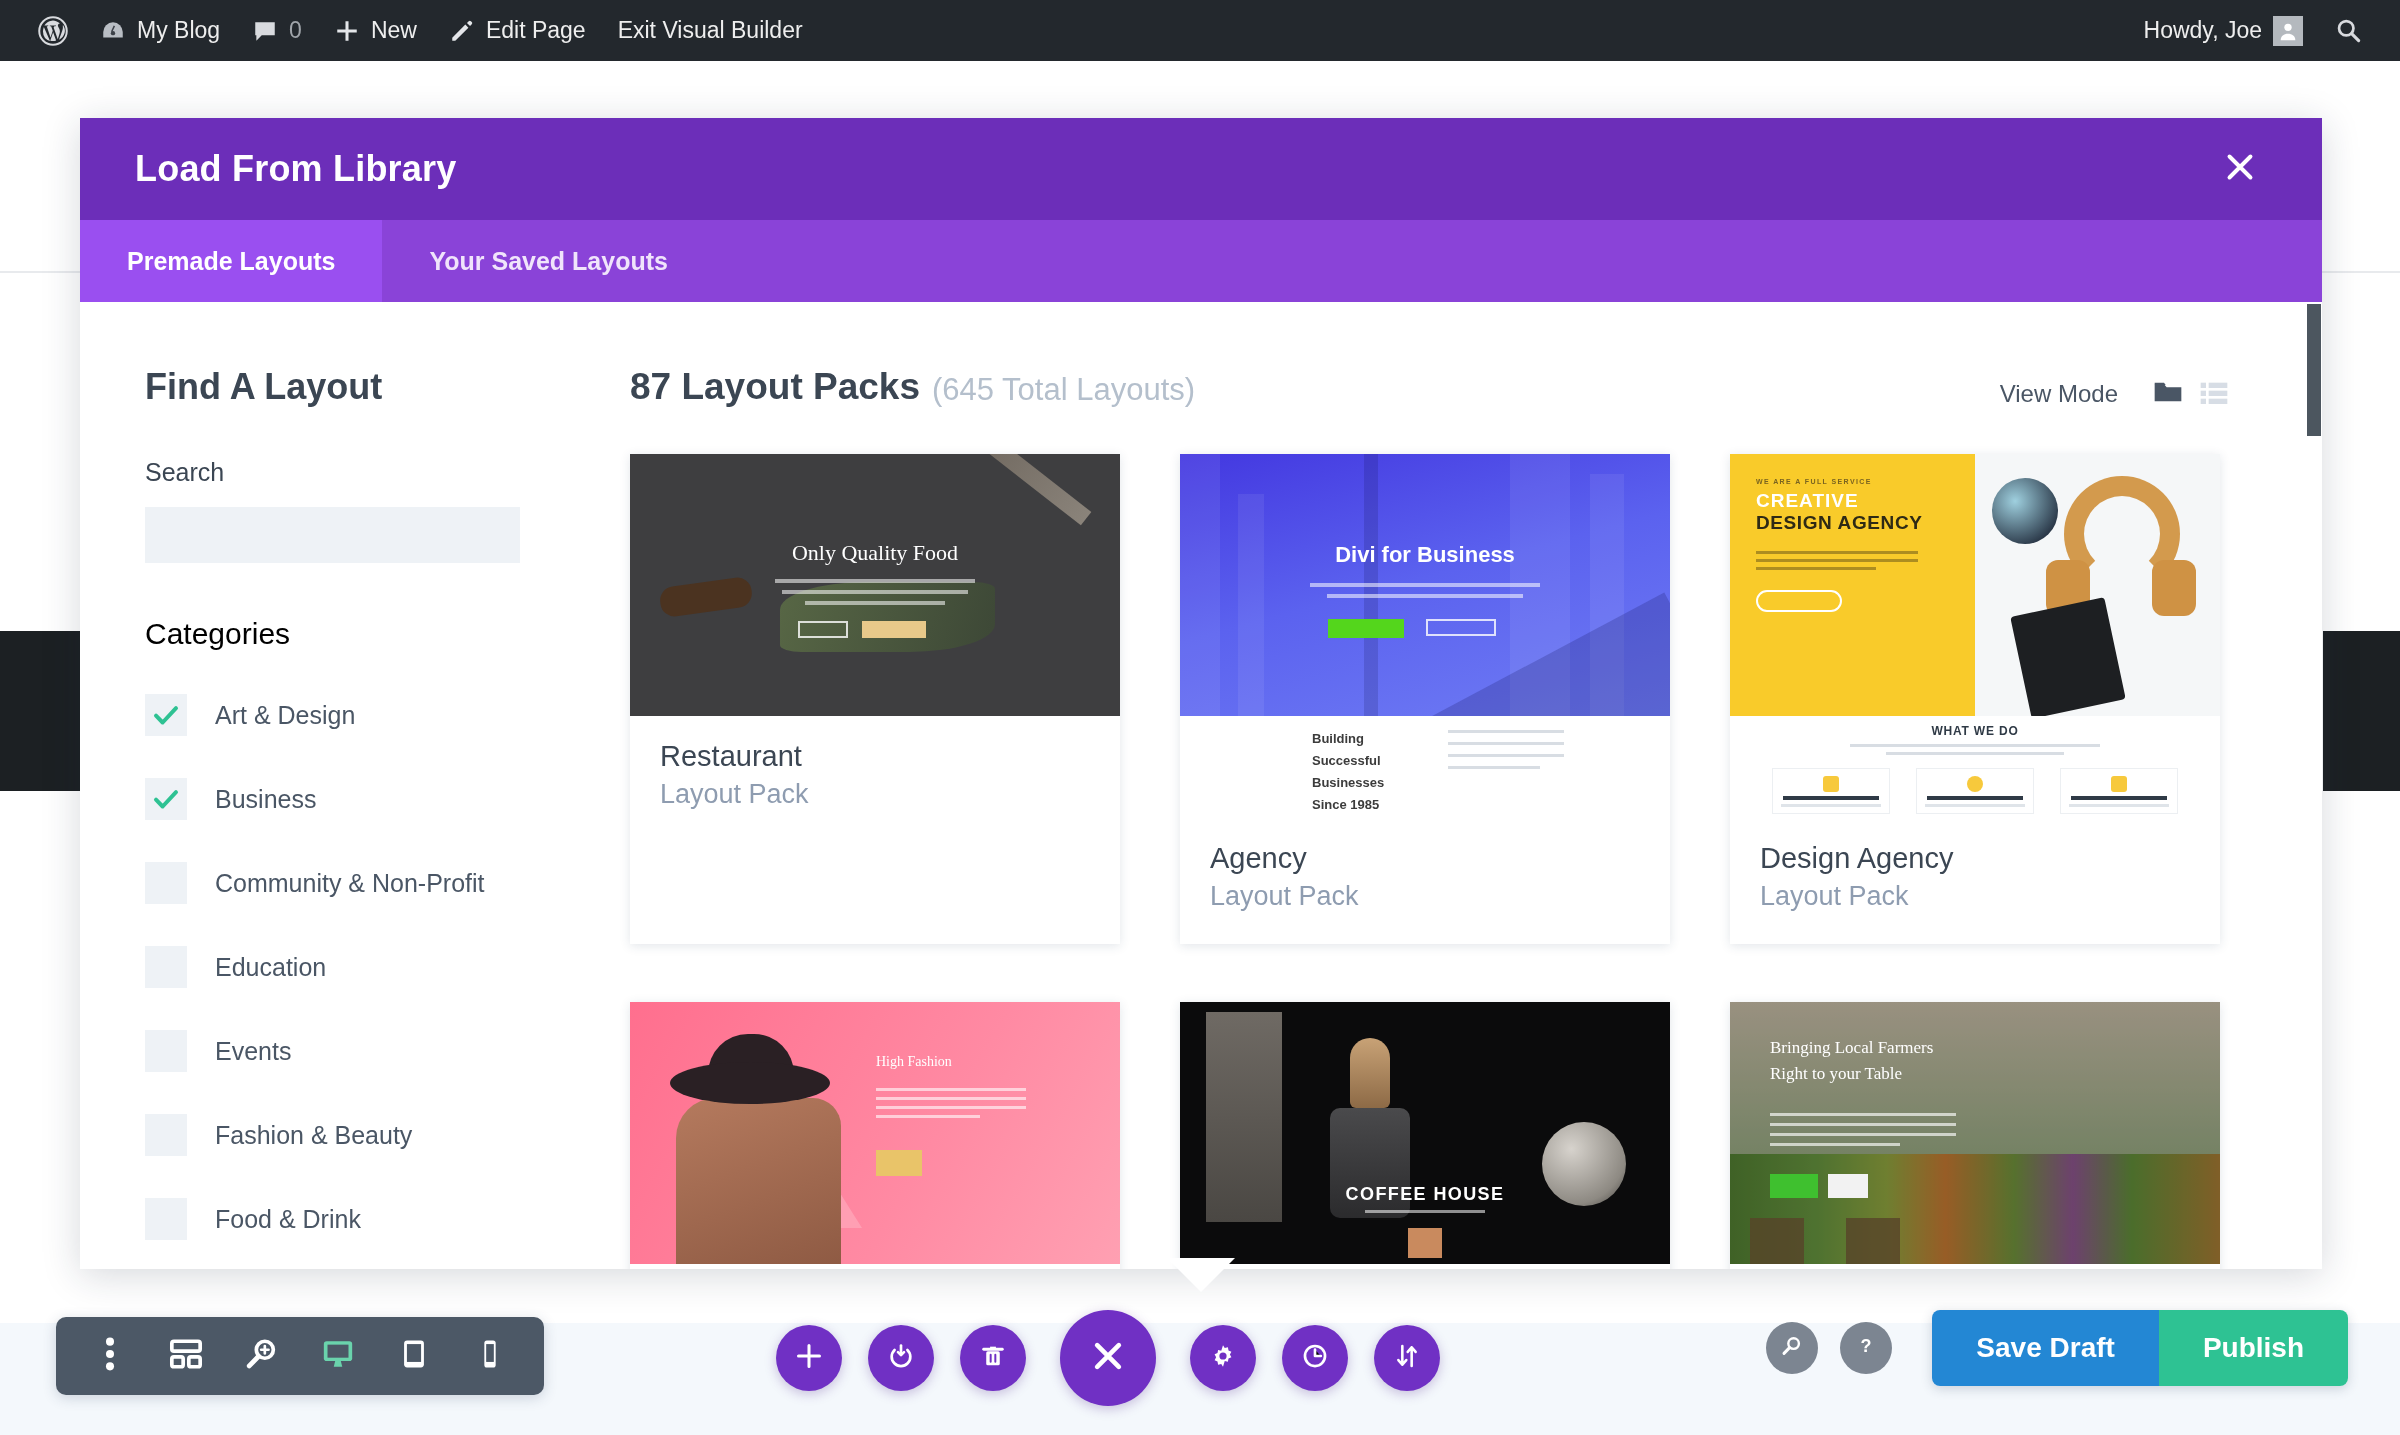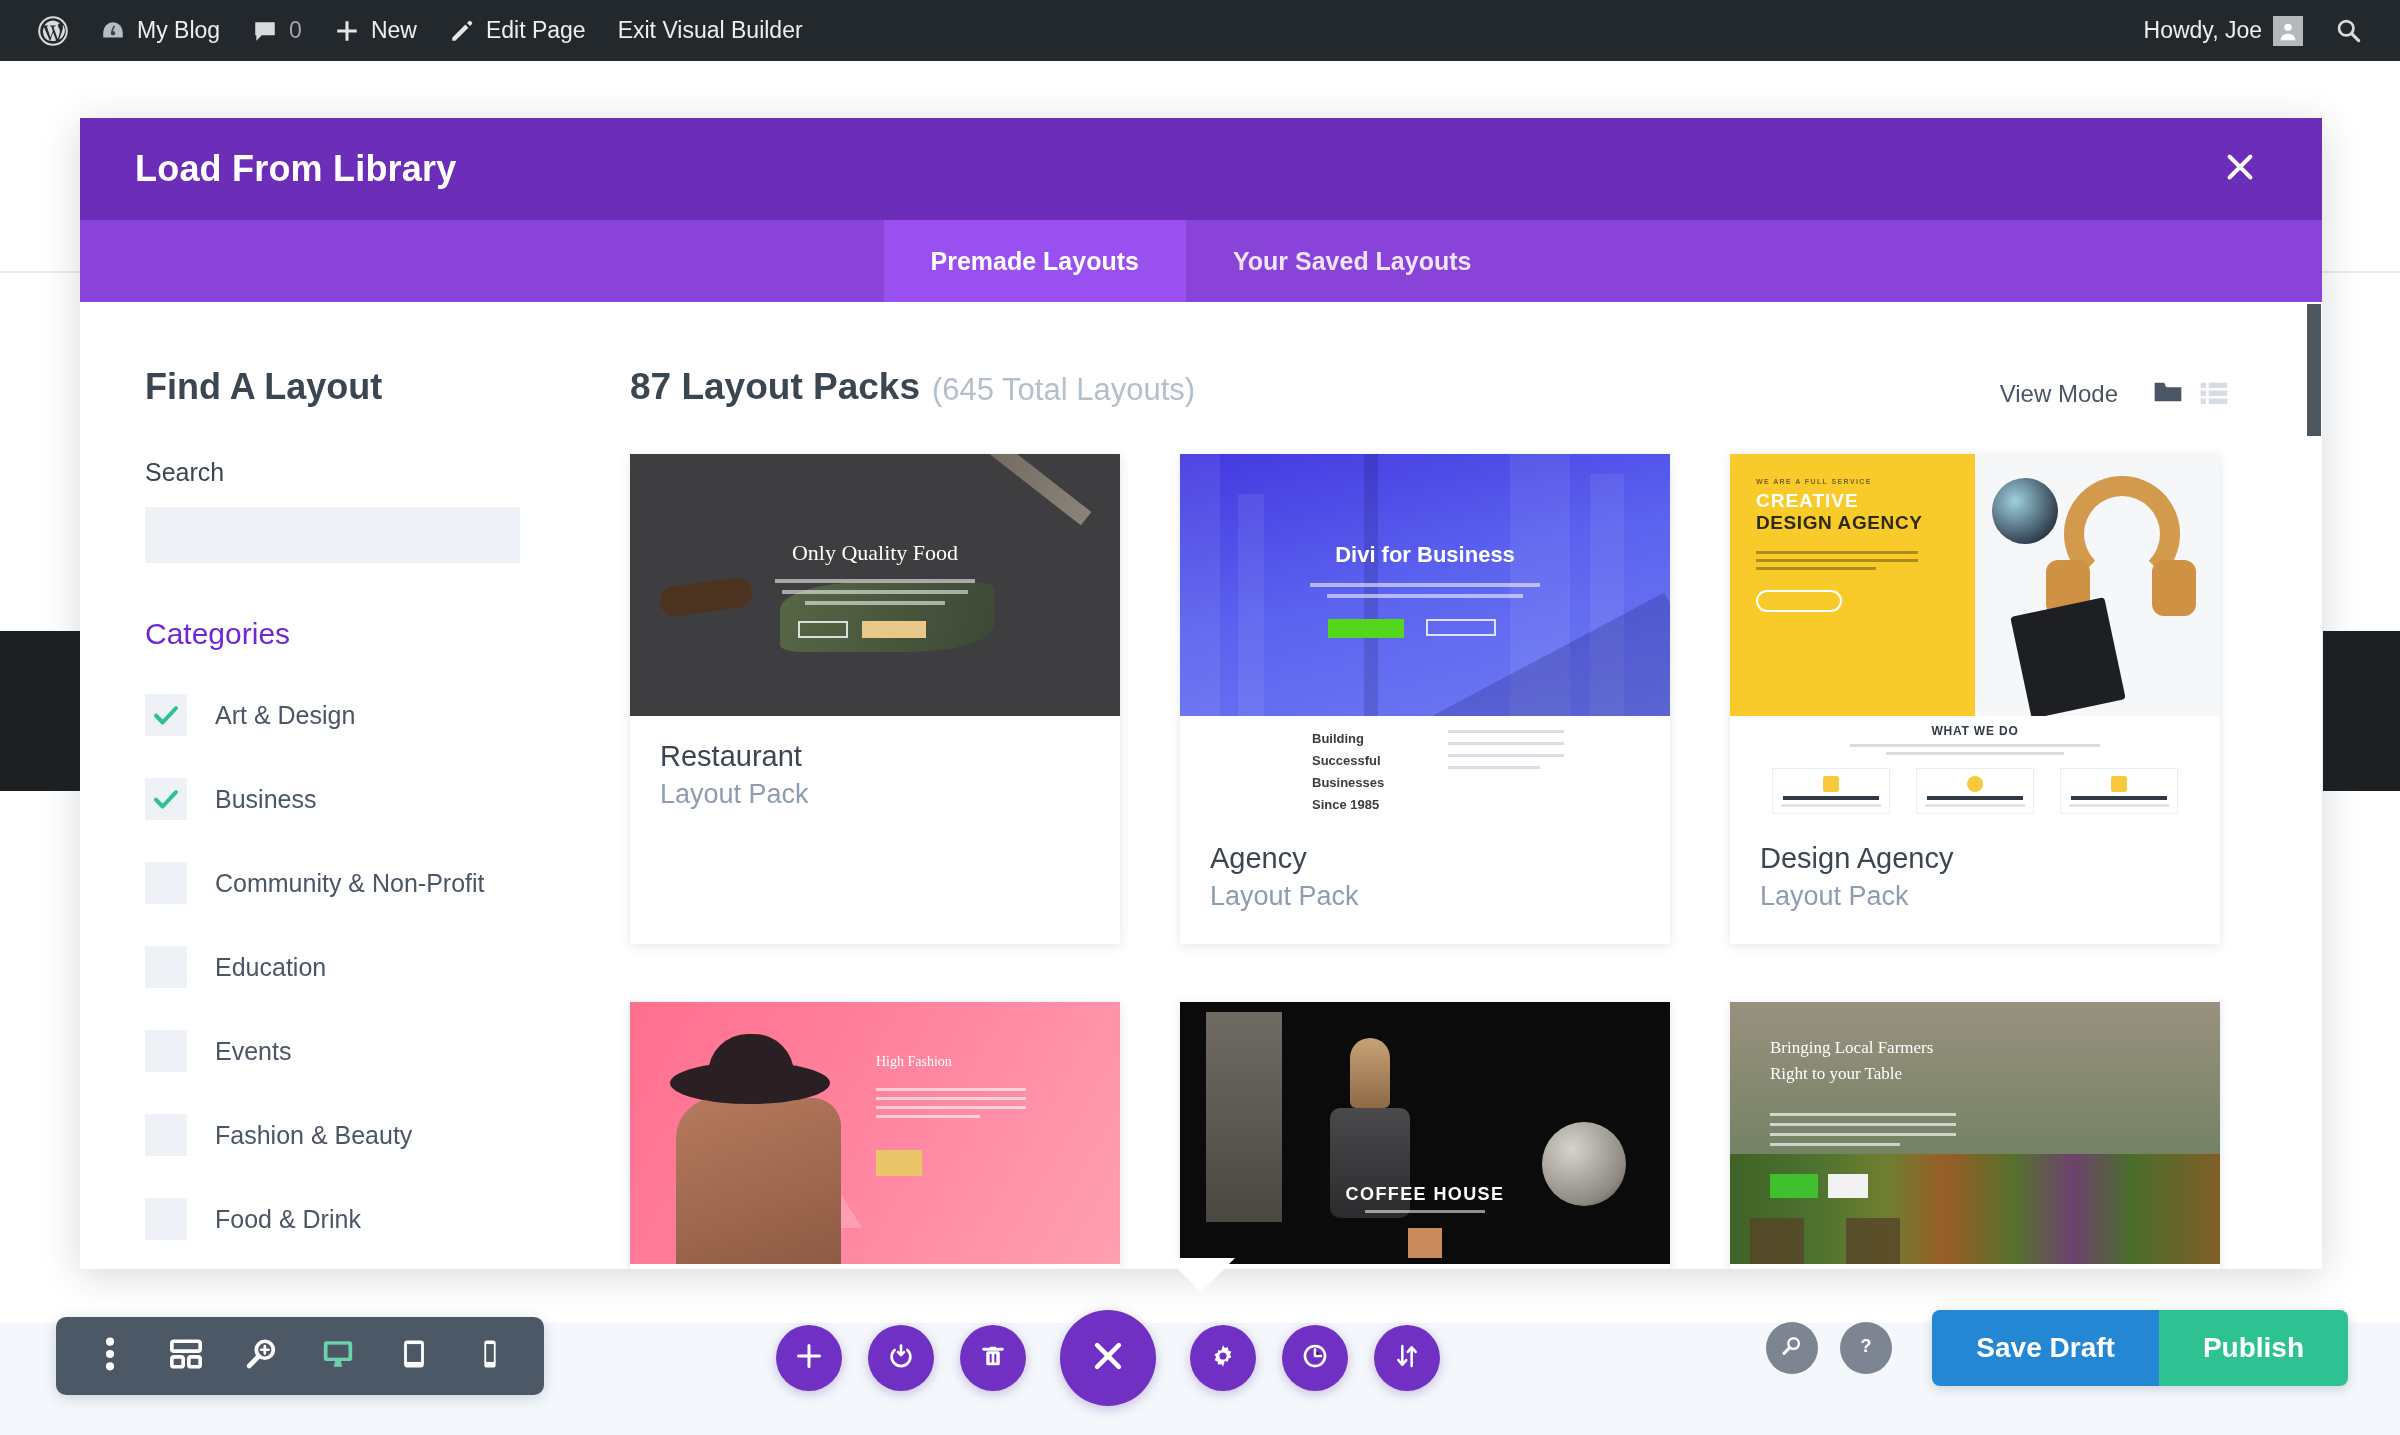--- a/index.html
+++ b/index.html
@@ -51,21 +51,21 @@
     display: flex; flex-direction: column; overflow: hidden;
   }
   .modal-head {
     height: 102px; background: #6c2eb9; flex: 0 0 102px;
     display: flex; align-items: center; padding: 0 55px;
   }
   .modal-title { color: #fff; font-size: 36px; font-weight: bold; letter-spacing: .2px; }
   .modal-head-spacer { flex: 1; }
   .modal-close { cursor: pointer; display: flex; align-items: center; justify-content: center; width: 54px; height: 54px; }
 
-  .modal-tabs { height: 82px; flex: 0 0 82px; background: #8a43d8; display: flex; justify-content: center; }
+  .modal-tabs { height: 82px; flex: 0 0 82px; background: #8a43d8; display: flex; }
   .modal-tab {
     display: flex; align-items: center; padding: 0 47px;
     color: #f0e4fb; font-size: 25px; font-weight: bold; cursor: pointer;
   }
   .modal-tab.active { background: #9a4ff0; color: #ffffff; }
 
   .modal-body { flex: 1; display: flex; overflow: hidden; position: relative; background: #fff; }
 
   
   .modal-scroll-track {
@@ -79,21 +79,21 @@
 
   
   .sidebar { width: 500px; flex: 0 0 500px; padding: 64px 0 12px 65px; }
   .sidebar-title { font-size: 36px; color: #3b4653; font-weight: bold; margin-bottom: 50px; }
   .field-label { font-size: 25px; color: #3b4653; margin-bottom: 20px; font-weight: normal; }
   .search-input {
     width: 375px; height: 56px; background: #eef2f6; border: none;
     outline: none; padding: 0 18px; font-size: 23px; color: #3b4653;
     font-family: "Liberation Sans", sans-serif;
   }
-  .cat-title { font-size: 30px; color: #6d28d9; font-weight: normal; margin: 54px 0 22px; }
+  .cat-title { font-size: 30px; color: #000000; font-weight: normal; margin: 54px 0 22px; }
   .cat-row { display: flex; align-items: center; gap: 28px; height: 84px; cursor: pointer; }
   .cat-box {
     width: 42px; height: 42px; flex: 0 0 42px; background: #eef2f6;
     display: flex; align-items: center; justify-content: center;
   }
   .cat-label { font-size: 25px; color: #4a5665; }
 
   
   .results { flex: 1; padding: 64px 92px 0 50px; overflow: hidden; }
   .results-head { display: flex; align-items: flex-end; margin-bottom: 46px; }

